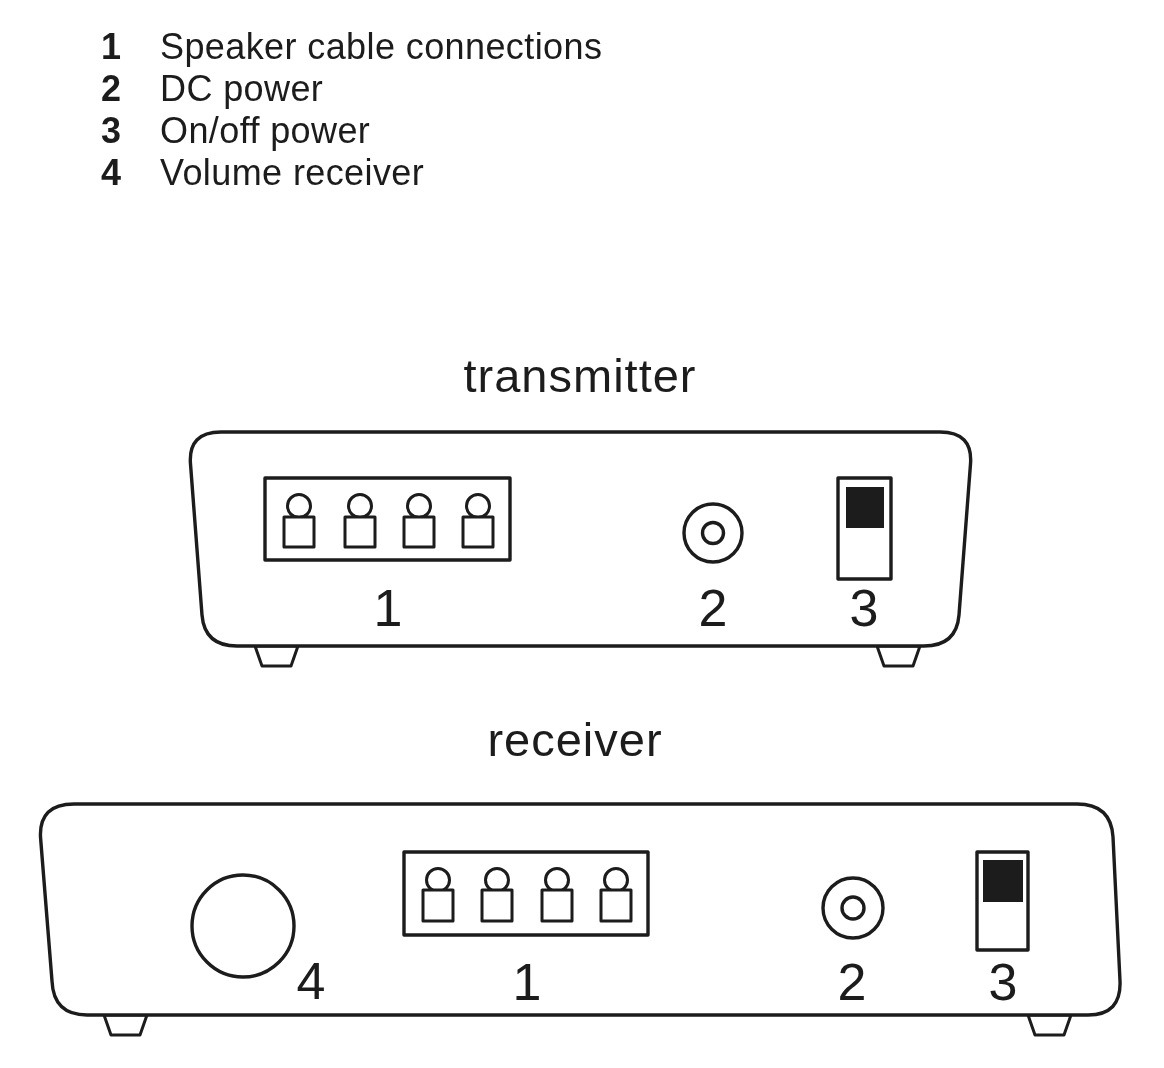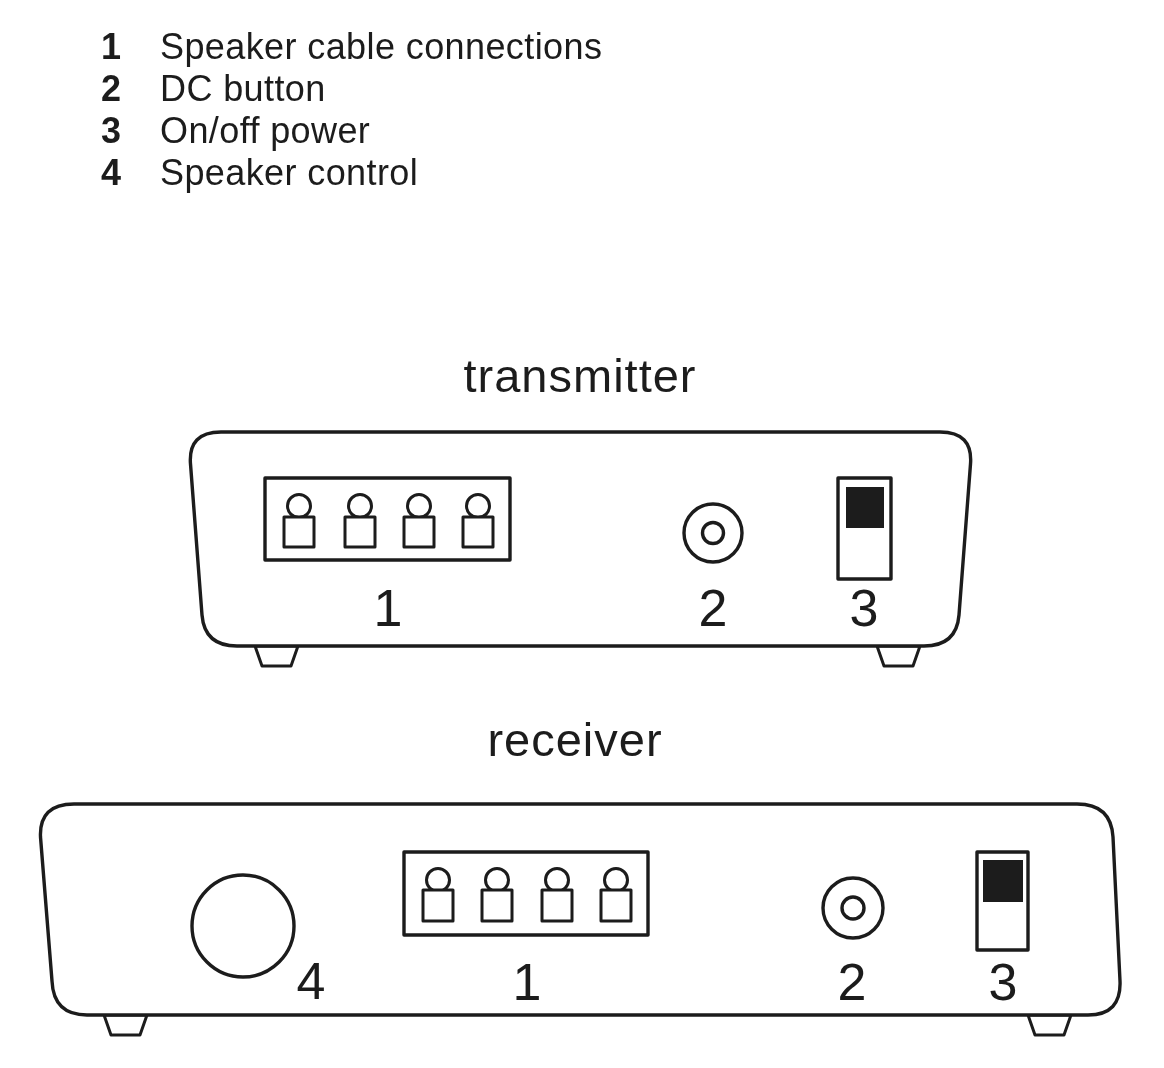--- a/index.html
+++ b/index.html
@@ -77,29 +77,29 @@
 
 <div class="canvas">
 
   <div class="legend">
     <div class="legend-row">
       <span class="legend-num">1</span>
       <span class="legend-label">Speaker cable connections</span>
     </div>
     <div class="legend-row">
       <span class="legend-num">2</span>
-      <span class="legend-label">DC button</span>
+      <span class="legend-label">DC power</span>
     </div>
     <div class="legend-row">
       <span class="legend-num">3</span>
       <span class="legend-label">On/off power</span>
     </div>
     <div class="legend-row">
       <span class="legend-num">4</span>
-      <span class="legend-label">Speaker control</span>
+      <span class="legend-label">Volume receiver</span>
     </div>
   </div>
 
   <svg class="diagram" width="1164" height="1068" viewBox="0 0 1164 1068">
 
     <g>
       <text class="device-title" x="580" y="392">transmitter</text>
 
       <path class="outline-thin" d="M 255 646 L 298 646 L 291 666 L 262 666 Z"></path>
       <path class="outline-thin" d="M 877 646 L 920 646 L 913 666 L 884 666 Z"></path>

